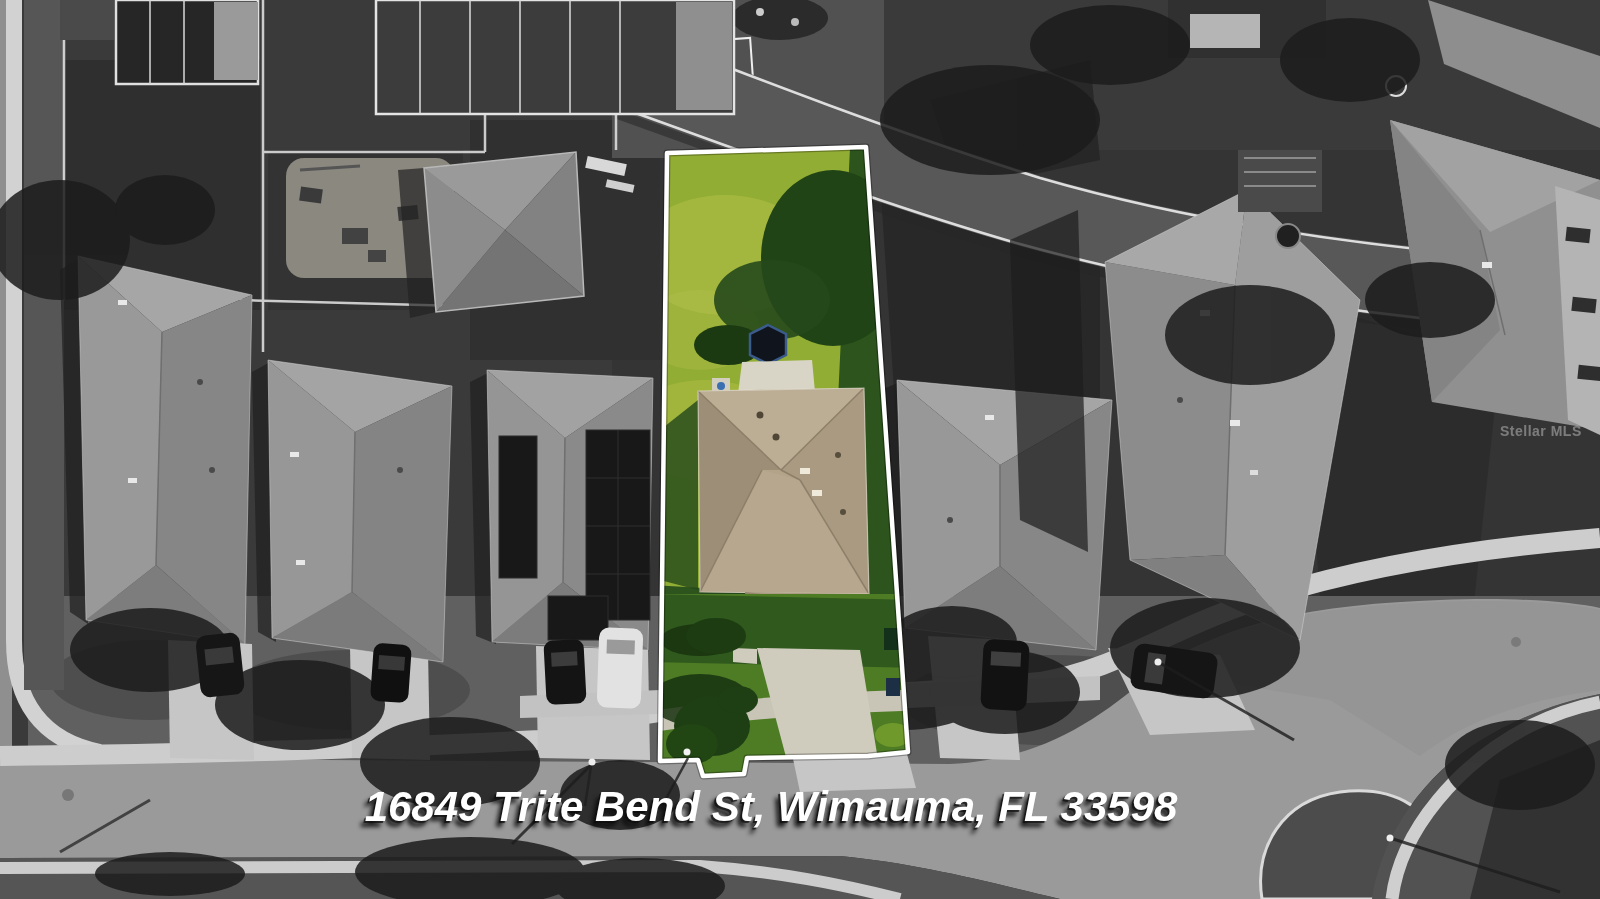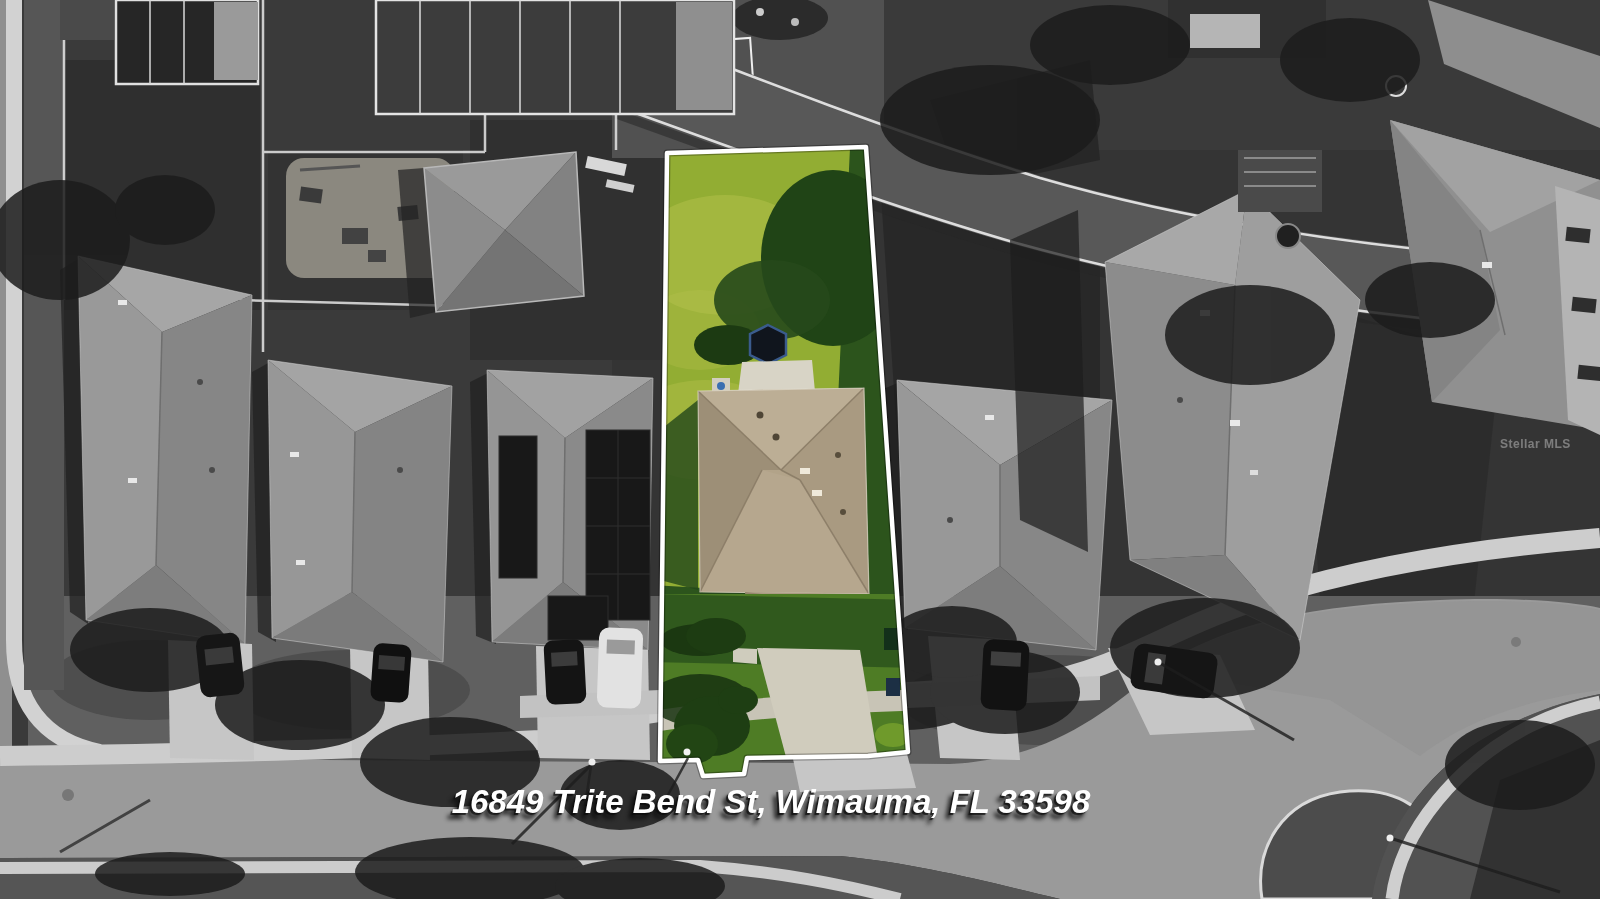--- a/index.html
+++ b/index.html
@@ -13,26 +13,26 @@
   .c-grass-mid{fill:var(--grass-mid,#6f9a2b);}
   .c-grass-dark{fill:var(--grass-dark,#2c541c);}
   .c-grass-front{fill:var(--grass-front,#4e7c25);}
   .c-roof-tan{fill:var(--roof-tan,#b2a389);}
   .c-roof-tan-dark{fill:var(--roof-tan-dark,#9d8f77);}
   .c-roof-tan-light{fill:var(--roof-tan-light,#bcae95);}
   .c-drive{fill:var(--driveway-tan,#d0ccbd);}
   .outline-stroke{stroke:var(--outline-white,#ffffff);}
   .address{
     position:absolute;left:771px;top:783px;transform:translateX(-50%);
-    white-space:nowrap;font-size:33px;font-weight:bold;font-style:italic;
+    white-space:nowrap;font-size:42px;font-weight:bold;font-style:italic;
     letter-spacing:0px;color:var(--address-text,#ffffff);
     text-shadow:-5px 6px 4px rgba(12,12,12,.85),-2px 2px 1px rgba(12,12,12,.8);
   }
   .watermark{
-    position:absolute;left:1500px;top:437px;font-size:12px;font-weight:bold;
+    position:absolute;left:1500px;top:423px;font-size:14px;font-weight:bold;
     letter-spacing:.5px;color:var(--watermark-gray,#e0e0e0);opacity:.42;
     white-space:nowrap;
   }
 </style>
 </head>
 <body>
 
 <div id="stage">
 <svg width="1600" height="899" viewBox="0 0 1600 899">
   <defs>

